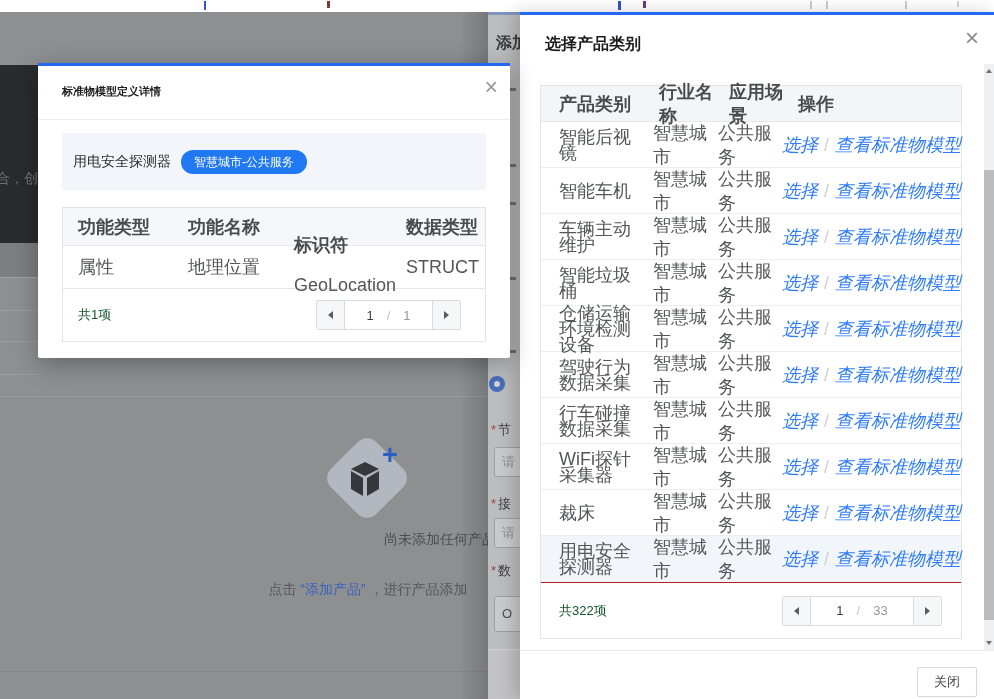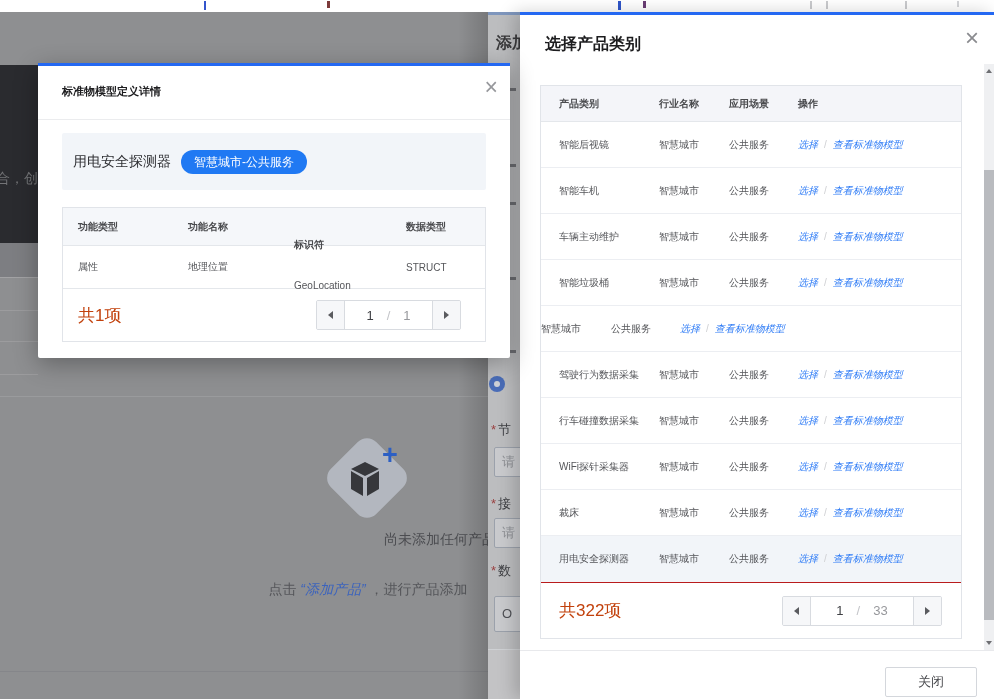--- a/index.html
+++ b/index.html
@@ -19,21 +19,21 @@
   .edge-shadow{position:absolute;left:458px;top:0;width:30px;height:687px;
                background:linear-gradient(to right,rgba(0,0,0,0),rgba(0,0,0,0.16));}
   .diamond{position:absolute;left:335px;top:434px;width:64px;height:64px;border-radius:13px;
            background:#b3b7bf;transform:rotate(45deg);}
   .cube{position:absolute;left:345px;top:446px;}
   .plus{position:absolute;left:382px;top:428px;font-size:27px;font-weight:bold;color:#2c5fc4;}
   .empty-title{position:absolute;left:240px;top:519px;width:256px;text-align:right;
                font-size:14px;color:#4c4d51;}
   .empty-hint{position:absolute;left:180px;top:569px;width:376px;text-align:center;
               font-size:14px;color:#55565a;}
-  .empty-hint .lnk{color:#3b63bd;font-style:italic;}
+  .empty-hint .lnk{color:#3b63bd;}
 
   
   .strip{position:absolute;left:488px;top:12px;width:32px;height:687px;background:#bcbdbf;
          overflow:hidden;z-index:2;}
   .strip-border{position:absolute;left:0;top:0;width:32px;height:3px;background:#7e96bd;}
   .strip-title{position:absolute;left:8px;top:21px;width:44px;font-size:16px;font-weight:bold;
                color:#3a3a3c;white-space:nowrap;}
   .frag{position:absolute;left:22px;width:6px;height:3px;background:#5a5b60;opacity:.75;}
   .radio{position:absolute;left:1px;top:364px;width:16px;height:16px;border-radius:50%;
          background:#4a6db8;}
@@ -48,54 +48,54 @@
   .strip-divider{position:absolute;left:0;top:637px;width:32px;height:1px;background:#cfd1d4;}
   .strip-footer{position:absolute;left:0;top:638px;width:32px;height:49px;background:#c3c3c5;}
 
   
   .panel{position:absolute;left:520px;top:12px;width:474px;height:687px;background:#fff;z-index:3;
          box-shadow:-6px 0 16px rgba(0,0,0,0.18);}
   .p-topborder{position:absolute;left:0;top:0;width:474px;height:3px;background:#2468f2;}
   .p-title{position:absolute;left:25px;top:22px;font-size:16px;font-weight:bold;color:#1c1c1e;}
   .p-close{position:absolute;right:15px;top:14px;font-size:24px;line-height:24px;color:#8a8b8f;cursor:pointer;}
   .p-table{position:absolute;left:20px;top:73px;width:422px;border:1px solid #e1e4e9;background:#fff;}
-  .trow{display:flex;align-items:center;font-size:10px;color:#55565a;}
+  .trow{display:flex;align-items:center;font-size:18px;color:#55565a;}
   .t-head{height:36px;background:#f4f5f9;border-bottom:1px solid #e4e7eb;font-weight:bold;color:#4a4b4e;}
   .t-body .trow{height:46px;border-bottom:1px solid #eceef2;}
   .t-body .trow:last-child{border-bottom:none;}
   .t-body .trow.hl{background:#f2f5f9;}
   .c1{width:118px;padding-left:18px;padding-right:14px;line-height:16px;}
   .c2{width:70px;}
   .c3{width:69px;}
   .c4{flex:1;white-space:nowrap;}
   .lnk-blue{color:#2f7cf6;cursor:pointer;font-style:italic;}
   .slash{color:#cfd0d3;margin:0 6px;}
   .t-foot{height:56px;border-top:1px solid #b91c1c;display:flex;align-items:center;
           justify-content:space-between;padding-left:18px;padding-right:19px;}
-  .total{font-size:17px;color:#c2410c;text-align:center;}
+  .total{font-size:13px;color:#14532d;text-align:center;}
   .pager{display:flex;height:30px;border:1px solid #d8dbe0;border-radius:2px;overflow:hidden;}
   .pg-btn{width:28px;background:#f6f7f9;display:flex;align-items:center;justify-content:center;cursor:pointer;}
   .pg-btn.left{border-right:1px solid #d8dbe0;}
   .pg-btn.right{border-left:1px solid #d8dbe0;}
   .tri-l{width:0;height:0;border-top:4px solid transparent;border-bottom:4px solid transparent;
          border-right:5px solid #5a5b5f;}
   .tri-r{width:0;height:0;border-top:4px solid transparent;border-bottom:4px solid transparent;
          border-left:5px solid #5a5b5f;}
   .pg-val{background:#fff;display:flex;align-items:center;justify-content:center;gap:13px;font-size:13px;}
   .pg-cur{color:#3f4044;}
   .pg-sl{color:#c3c4c8;}
   .pg-tot{color:#97989c;}
   .p-scroll{position:absolute;left:464px;top:52px;width:10px;height:586px;background:#eff0f2;}
   .sc-up{position:absolute;left:2px;top:5px;width:0;height:0;border-left:3px solid transparent;
          border-right:3px solid transparent;border-bottom:4px solid #6e6f73;}
   .sc-thumb{position:absolute;left:0;top:106px;width:10px;height:450px;background:#b9bbbf;}
   .sc-down{position:absolute;left:2px;bottom:5px;width:0;height:0;border-left:3px solid transparent;
            border-right:3px solid transparent;border-top:4px solid #6e6f73;}
   .p-footline{position:absolute;left:0;top:638px;width:474px;height:1px;background:#e8e9ec;}
-  .p-closebtn{position:absolute;right:17px;top:655px;width:92px;height:30px;border:1px solid #d4d7dc;
+  .p-closebtn{position:absolute;right:17px;top:655px;width:60px;height:30px;border:1px solid #d4d7dc;
               border-radius:2px;background:#fff;font-size:13px;color:#46474b;display:flex;
               align-items:center;justify-content:center;cursor:pointer;}
 
   
   .modal{position:absolute;left:38px;top:63px;width:472px;height:295px;background:#fff;z-index:4;
          border-radius:2px;box-shadow:0 6px 24px rgba(0,0,0,0.30);}
   .m-topborder{position:absolute;left:0;top:0;width:472px;height:3px;background:#2468f2;}
   .m-title{position:absolute;left:24px;top:21px;font-size:11px;font-weight:bold;color:#1d1d1f;}
   .m-close{position:absolute;right:12px;top:13px;font-size:23px;line-height:23px;color:#97989c;cursor:pointer;}
   .m-divider{position:absolute;left:0;top:56px;width:472px;height:1px;background:#ebecee;}
@@ -202,20 +202,21 @@
           <div class="c3">公共服务</div>
           <div class="c4"><span class="lnk-blue">选择</span><span class="slash">/</span><span class="lnk-blue">查看标准物模型</span></div>
         </div>
         <div class="trow">
           <div class="c1">智能垃圾桶</div>
           <div class="c2">智慧城市</div>
           <div class="c3">公共服务</div>
           <div class="c4"><span class="lnk-blue">选择</span><span class="slash">/</span><span class="lnk-blue">查看标准物模型</span></div>
         </div>
         <div class="trow">
+          <div class="c1">仓储运输环境检测设备</div>
           <div class="c2">智慧城市</div>
           <div class="c3">公共服务</div>
           <div class="c4"><span class="lnk-blue">选择</span><span class="slash">/</span><span class="lnk-blue">查看标准物模型</span></div>
         </div>
         <div class="trow">
           <div class="c1">驾驶行为数据采集</div>
           <div class="c2">智慧城市</div>
           <div class="c3">公共服务</div>
           <div class="c4"><span class="lnk-blue">选择</span><span class="slash">/</span><span class="lnk-blue">查看标准物模型</span></div>
         </div>

